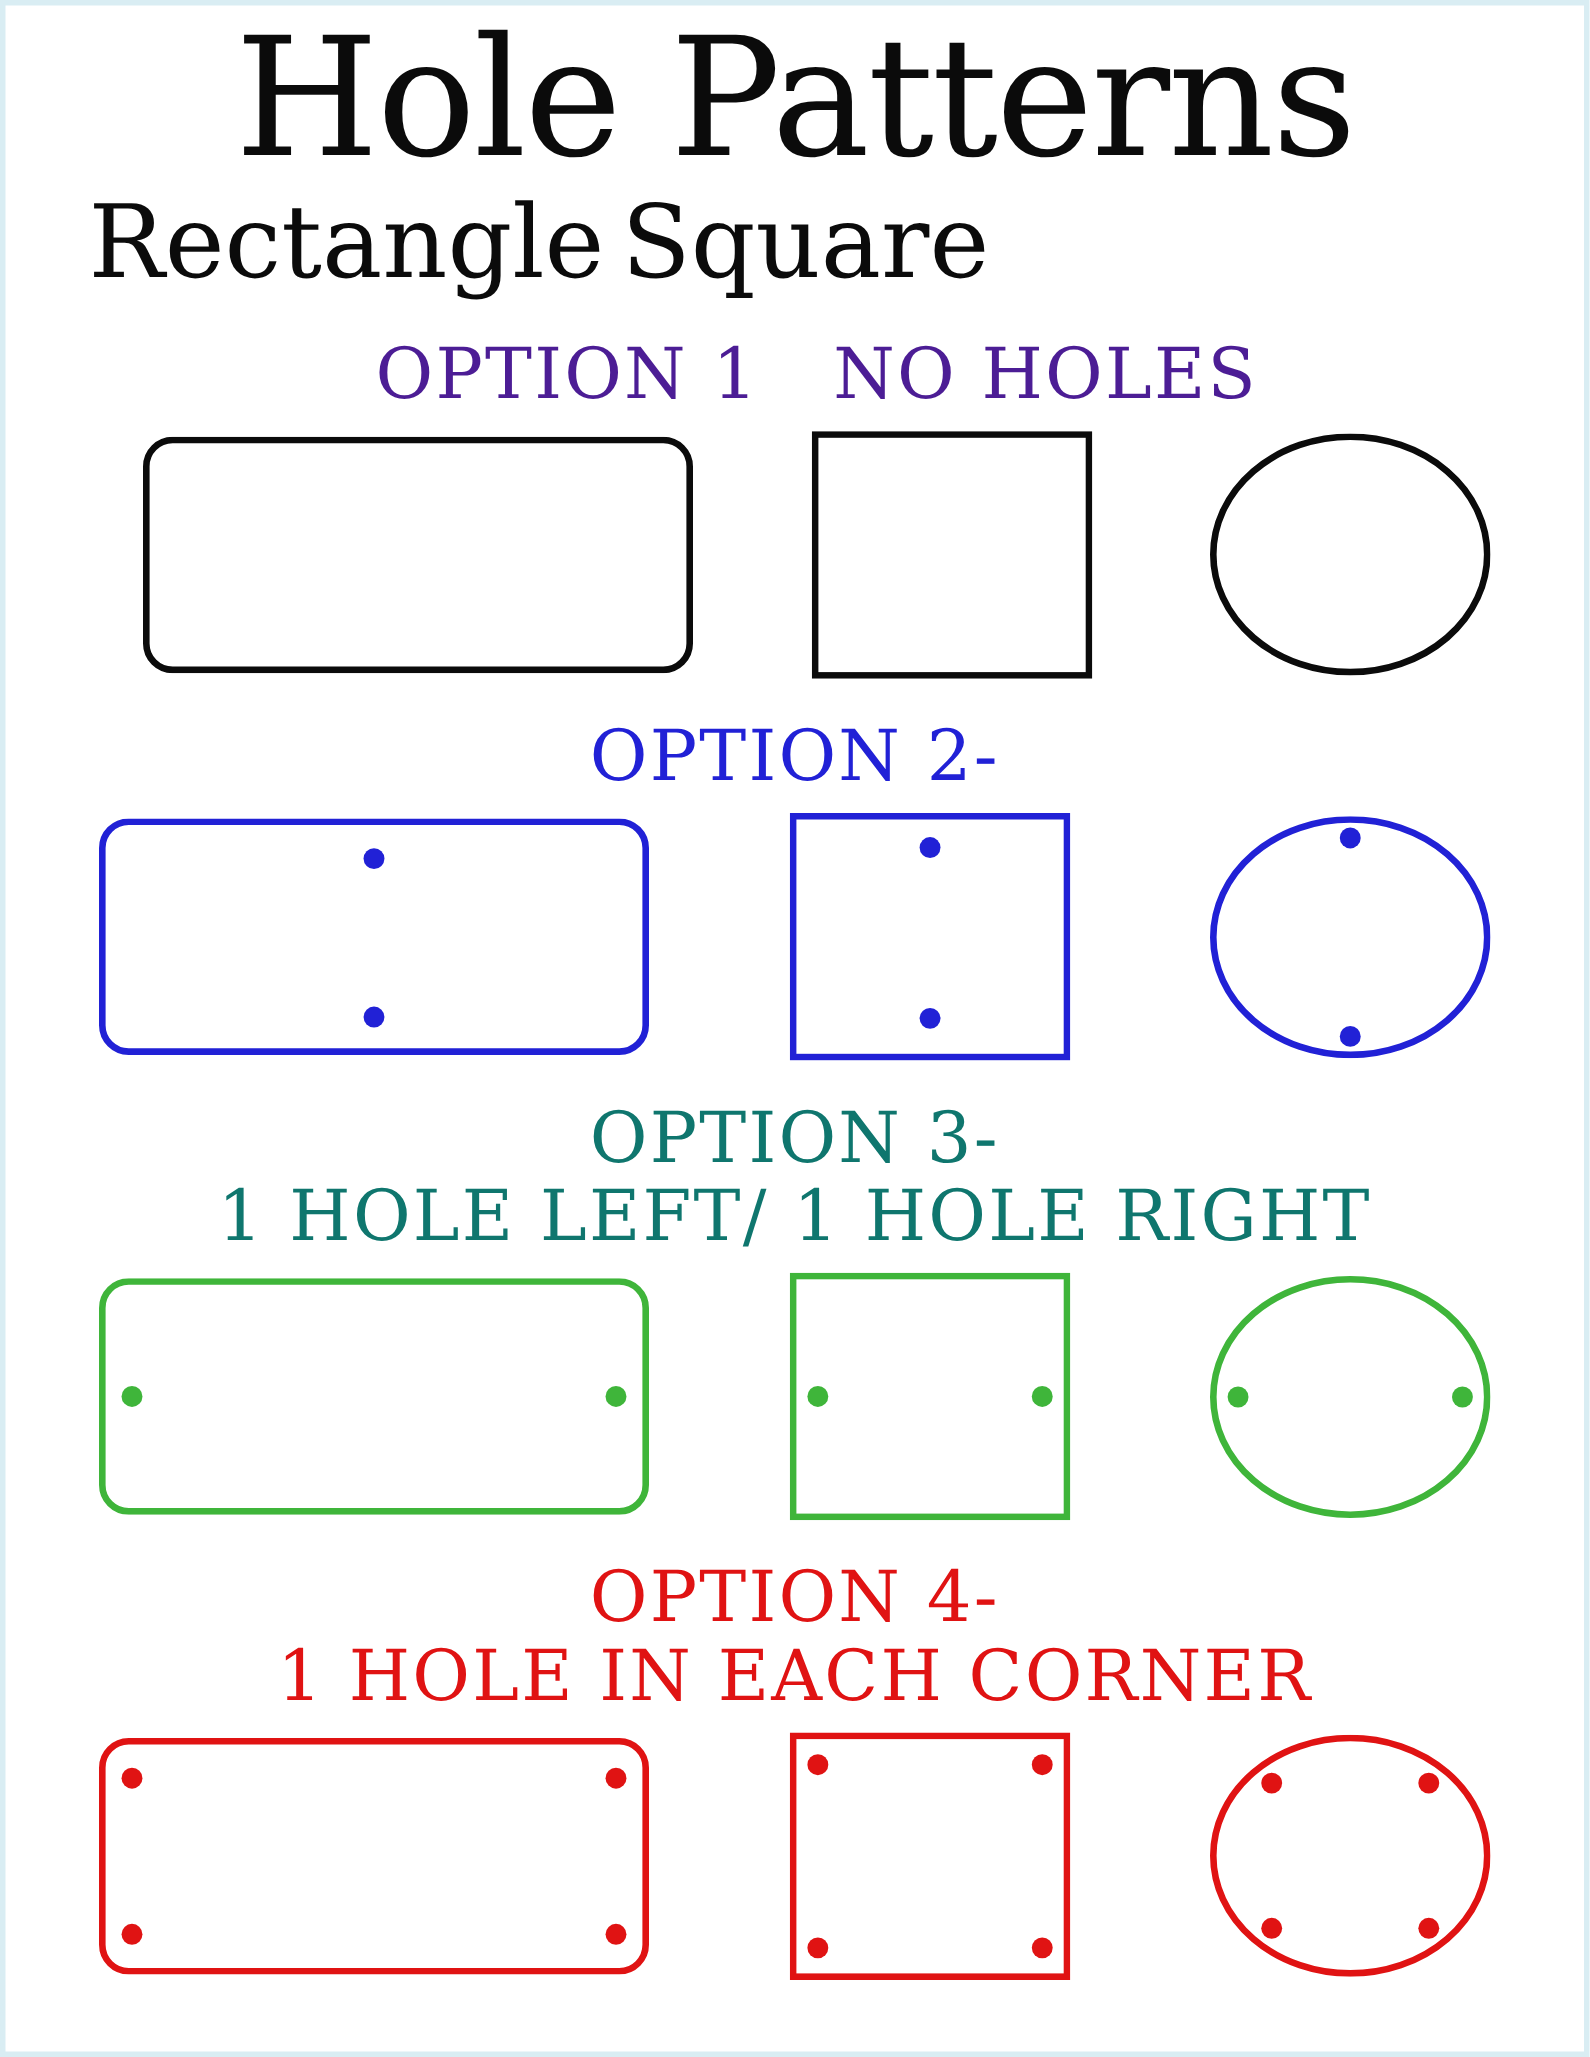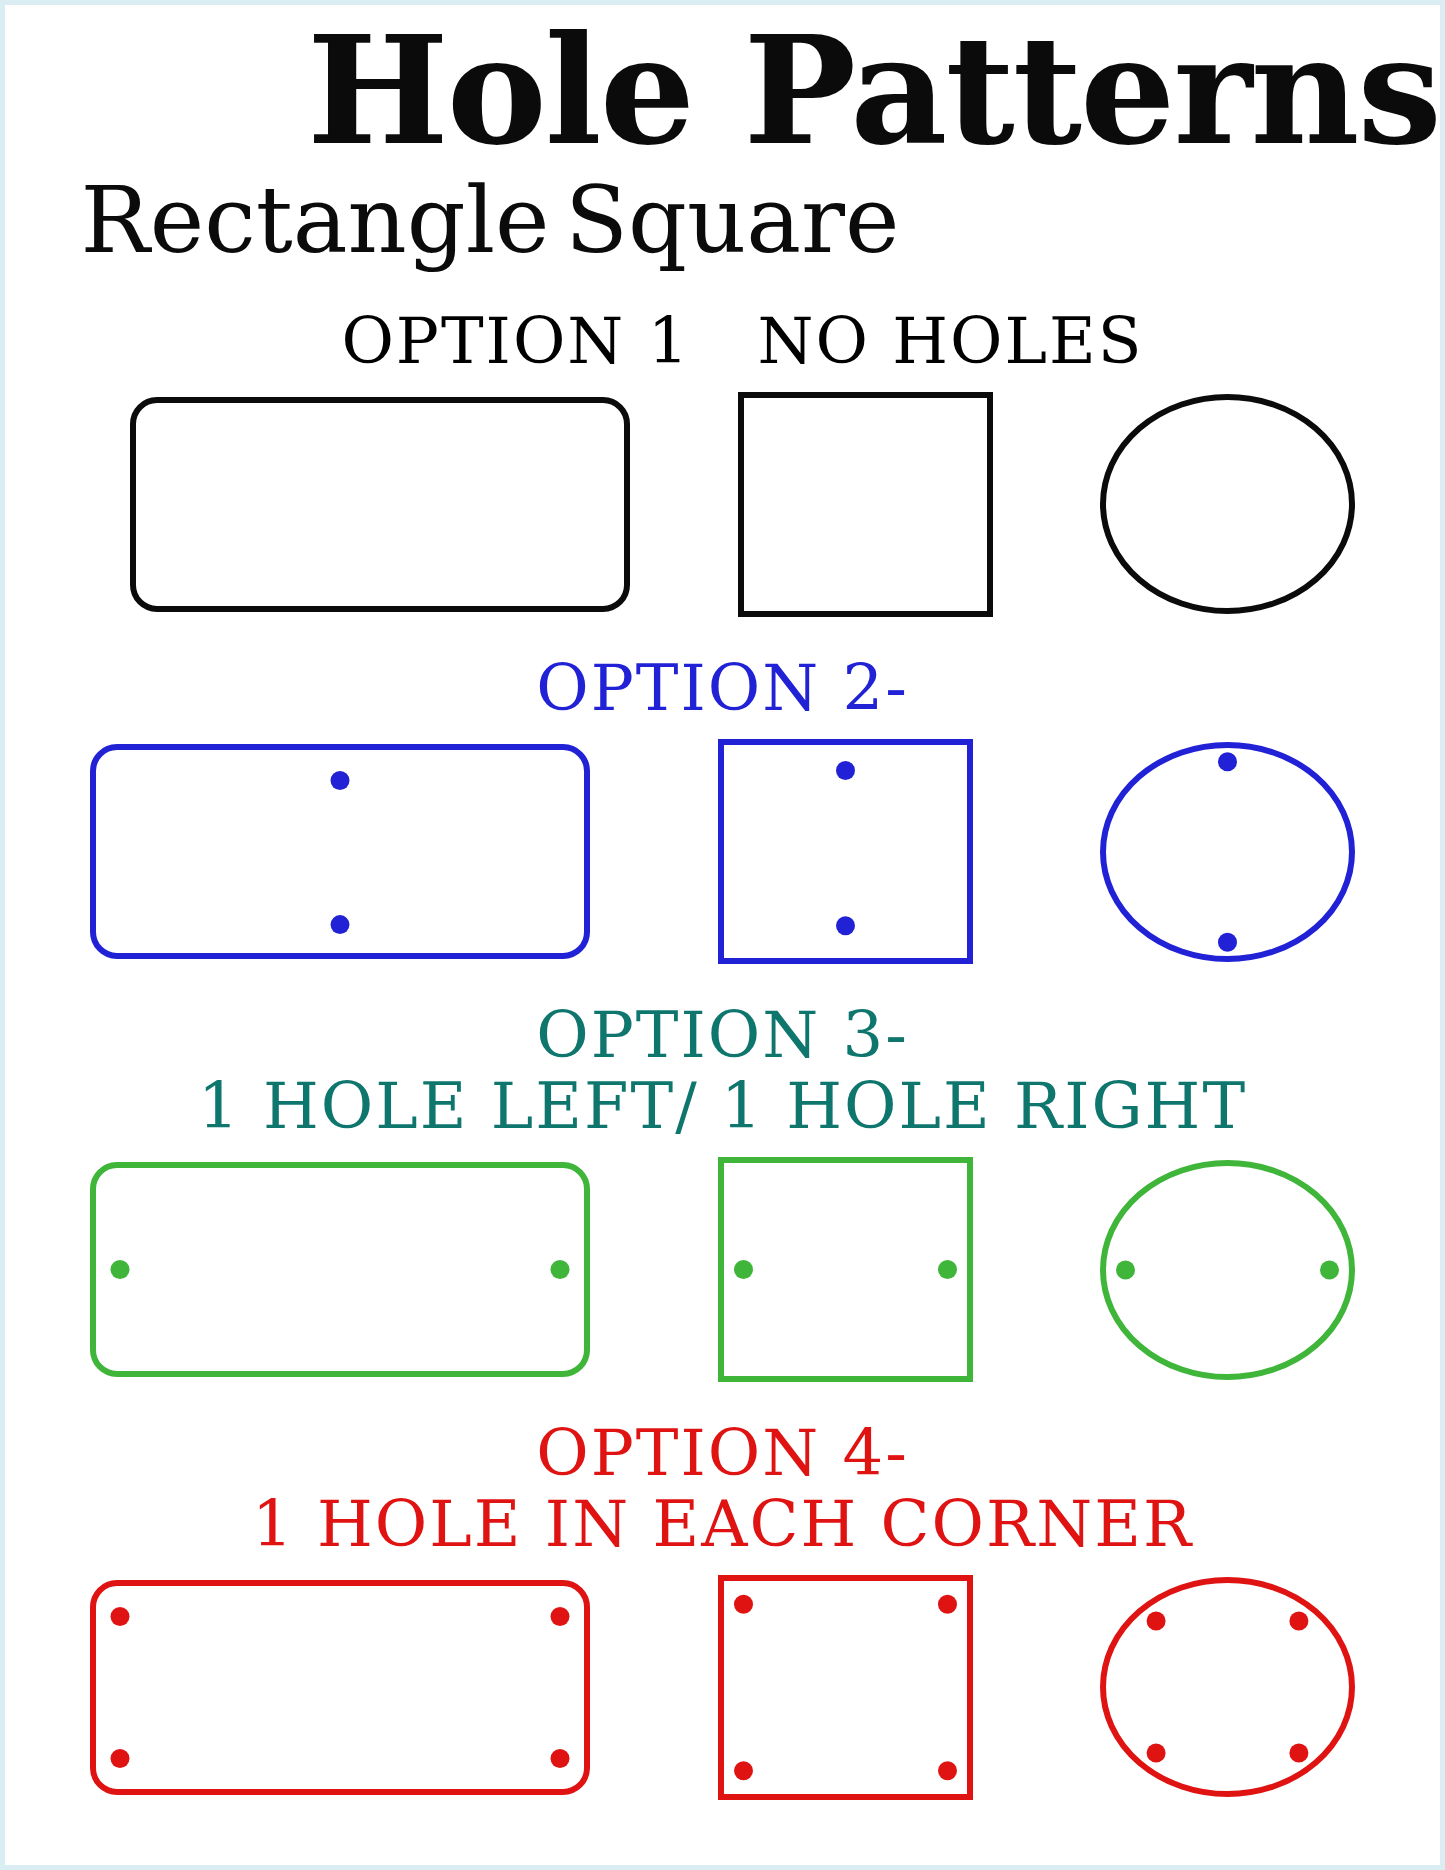--- a/index.html
+++ b/index.html
@@ -2,21 +2,21 @@
 <html><head>
 <meta charset="utf-8">
 <style>
   html,body{margin:0;padding:0;}
   body{
     width:1445px;height:1870px;box-sizing:border-box;
     background:#ffffff;border:5px solid #d9edf3;overflow:hidden;
     font-family:"DejaVu Serif","Liberation Serif",serif;color:#0b0b0b;
   }
   .title{
-    margin:10px 0 0;text-align:right;font-weight:bold;
+    margin:10px 0 0;text-align:center;font-weight:normal;
     font-size:150px;line-height:1.0;letter-spacing:-2px;
   }
   .columns-row{
     display:flex;justify-content:flex-start;align-items:flex-start;
     padding:0 60px;margin-top:8px;font-size:92px;line-height:1.05;
   }
   .col-label{text-align:center;white-space:nowrap;}
   .w-rect{width:500px;flex:0 0 auto;}
   .w-square{width:255px;flex:0 0 auto;}
   .w-round{width:255px;flex:0 0 auto;}
@@ -36,21 +36,21 @@
 </head>
 <body style="border-color: rgb(217, 237, 243);">
 
 <h1 class="title">Hole Patterns</h1>
 
 <div class="columns-row">
   <div class="col-label w-rect">Rectangle</div>
   <div class="col-label w-square">Square</div>
 </div>
 
-<section class="option" style="color: #000000; padding-left: 40px;">
+<section class="option" style="color: #4c1d95; padding-left: 40px;">
   <h2 class="opt-heading">OPTION 1   NO HOLES</h2>
 
   <div class="shape-row">
     <div class="shape w-rect">
         <svg width="500" height="215" viewBox="0 0 500 215">
           <rect x="3" y="3" width="494" height="209" rx="24" fill="none" stroke="#0b0b0b" stroke-width="6"></rect>
         </svg>
       </div>
     <div class="shape w-square">
         <svg width="255" height="225" viewBox="0 0 255 225">

